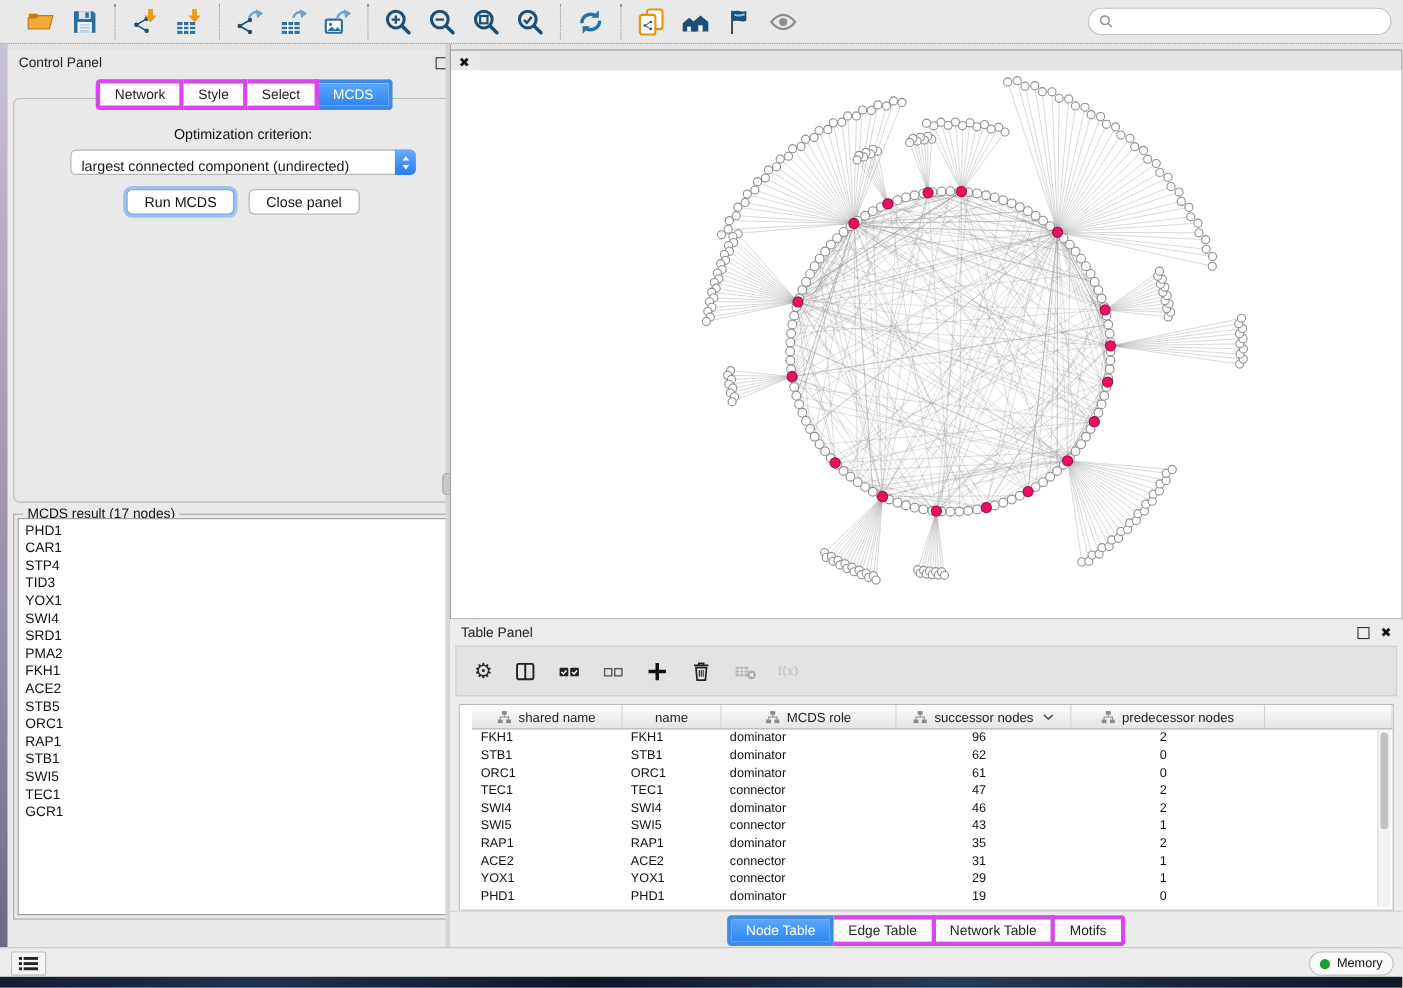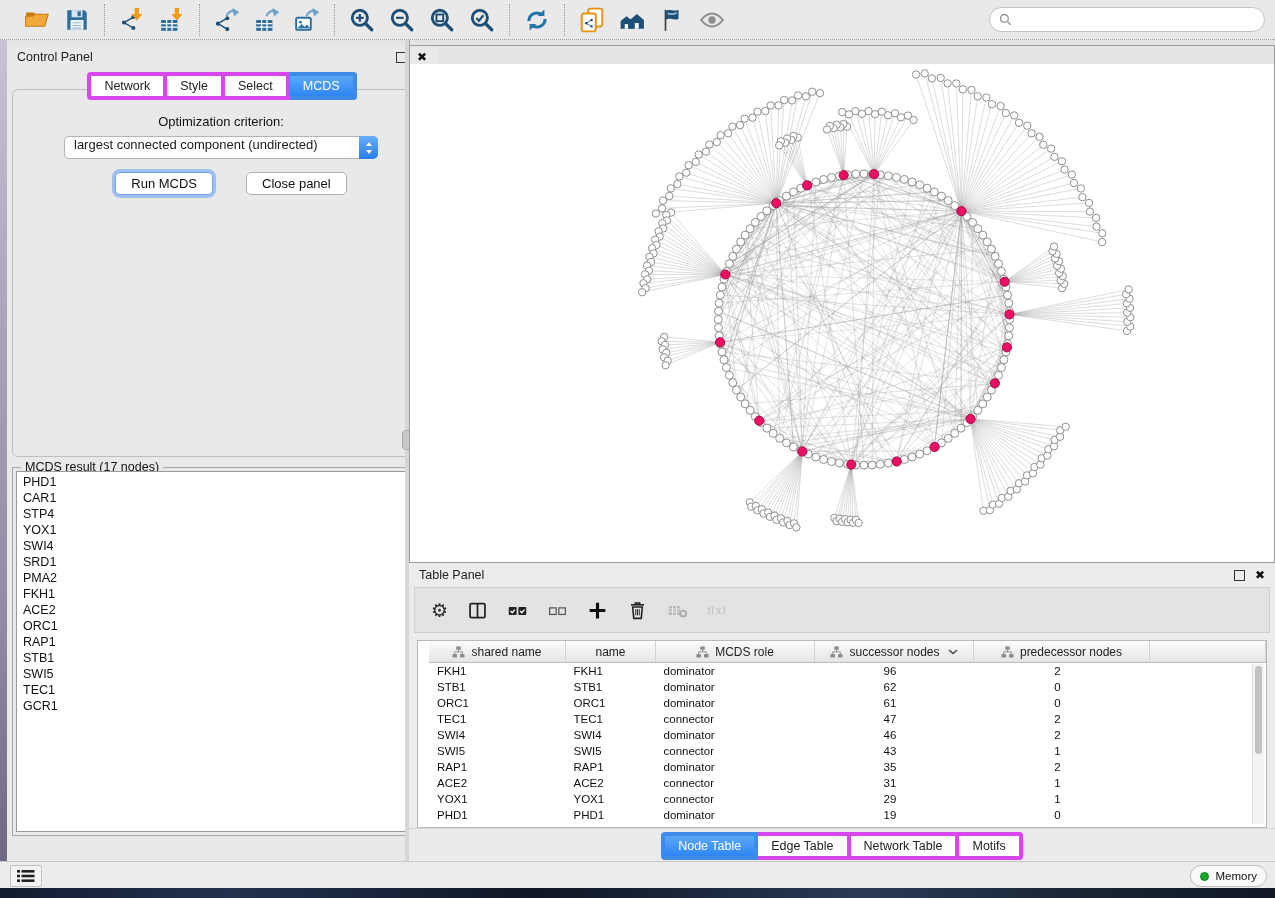--- a/index.html
+++ b/index.html
@@ -34,27 +34,27 @@
   .cp-tabs{position:absolute;top:27px;left:0;right:0;display:flex;justify-content:center;z-index:2;}
   .tab{background:#fff;border:4px solid #d946ef;padding:3px 13px;font-size:12.5px;color:#222;cursor:pointer;}
   .tab + .tab{border-left:none;}
   .tab:first-child{border-radius:4px 0 0 4px;}
   .tab:last-child{border-radius:0 4px 4px 0;}
   .tab.active{background:linear-gradient(#5BA8F9,#2F86F3);color:#fff;border-color:#3F8CE8;}
   .cp-box{position:absolute;top:44px;left:5px;right:7px;height:366px;background:#E9E9E9;
           border:1px solid #BDBDBD;border-radius:6px;}
   .opt-label{position:absolute;top:24px;left:0;right:0;text-align:center;font-size:13px;color:#111;}
   .select{position:absolute;top:46px;left:50%;transform:translateX(-50%);width:314px;height:23px;background:#fff;
-          border:1px solid #B5B5B5;border-radius:5px;display:flex;align-items:flex-start;box-sizing:border-box;cursor:default;}
+          border:1px solid #B5B5B5;border-radius:5px;display:flex;align-items:flex-end;box-sizing:border-box;cursor:default;}
   .select .val{flex:1;font-size:13px;padding-left:9px;white-space:nowrap;overflow:hidden;}
   .sel-cap{width:19px;height:23px;margin:-1px -1px -1px 0;border-radius:0 5px 5px 0;
            background:linear-gradient(#67ADFA,#2B7DEB);display:flex;align-items:center;justify-content:center;}
   .btn-row{position:absolute;top:82px;left:0;right:0;display:flex;justify-content:center;gap:13px;}
   .btn{height:23px;padding:0 15px;background:#fff;border:1px solid #B0B0B0;border-radius:5px;
-       font-size:13px;color:#111;cursor:pointer;margin-left:20px;}
+       font-size:13px;color:#111;cursor:pointer;}
   .btn.focus{box-shadow:0 0 0 3px rgba(100,160,245,.55);border-color:#6FA3E8;}
   .cp-group{position:absolute;left:5px;right:7px;top:422px;bottom:26px;border:1px solid #A8A8A8;}
   .cp-group-title{position:absolute;top:-8px;left:8px;background:#E9E9E9;padding:0 4px;font-size:12.5px;color:#111;}
   .mcds-list{position:absolute;inset:3px;background:#fff;border:1px solid #9a9a9a;overflow:hidden;padding:2px 0 0 6px;}
   .mcds-list .item{font-size:12.5px;line-height:16px;color:#111;}
   .mcds-track{position:absolute;top:3px;bottom:3px;right:3px;width:10px;background:#F1F1F1;border-left:1px solid #DCDCDC;}
   
   .splitter{position:absolute;left:405px;top:0;width:4px;bottom:0;background:#D6D6D6;border-right:1px solid #A5A5A5;}
   .split-thumb{position:absolute;left:-3px;top:390px;width:9px;height:18px;border-radius:4px;
                background:#C9C9C9;border:1px solid #ABABAB;}
@@ -305,26 +305,28 @@
           <button class="btn focus">Run MCDS</button>
           <button class="btn">Close panel</button>
         </div>
       </div>
       <div class="cp-group">
         <span class="cp-group-title">MCDS result (17 nodes)</span>
         <div class="mcds-list" id="mcds-list">
             <div class="item">PHD1</div>
             <div class="item">CAR1</div>
             <div class="item">STP4</div>
+            <div class="item">TID3</div>
             <div class="item">YOX1</div>
             <div class="item">SWI4</div>
             <div class="item">SRD1</div>
             <div class="item">PMA2</div>
             <div class="item">FKH1</div>
             <div class="item">ACE2</div>
+            <div class="item">STB5</div>
             <div class="item">ORC1</div>
             <div class="item">RAP1</div>
             <div class="item">STB1</div>
             <div class="item">SWI5</div>
             <div class="item">TEC1</div>
             <div class="item">GCR1</div>
           </div>
         <div class="mcds-track"></div>
       </div>
     </div>

